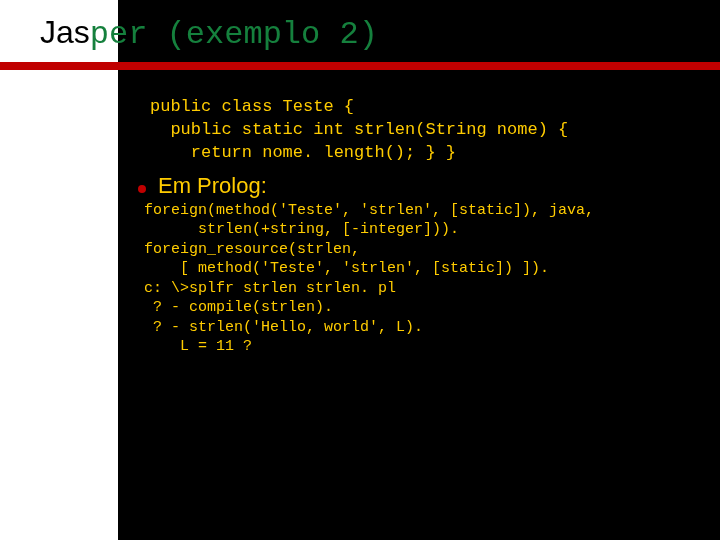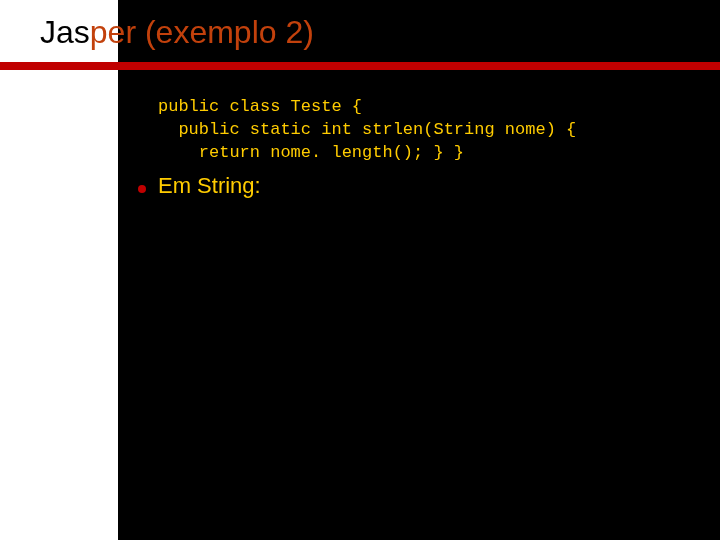--- a/index.html
+++ b/index.html
@@ -35,21 +35,21 @@
   .title {
     position: absolute;
     left: 40px;
     top: 14px;
     font-family: Verdana, Arial, sans-serif;
     font-size: 32px;
     font-weight: 400;
     color: #000;
     z-index: 2;
   }
-  .title .on-black { color: #c2410c; }
+  .title .on-black { color: #15803d; font-family: Liberation Mono, monospace; }
   .content {
     position: absolute;
     left: 138px;
     top: 96px;
     width: 560px;
     color: #ffcc00;
   }
   .bullet-row {
     display: flex;
     align-items: baseline;
@@ -68,21 +68,21 @@
     font-family: Verdana, Arial, sans-serif;
     font-size: 22px;
     color: #ffcc00;
   }
   .code-block {
     font-family: "Courier New", Courier, monospace;
     font-size: 17px;
     line-height: 1.35;
     color: #ffcc00;
     white-space: pre;
-    margin-left: 20px;
+    margin-left: 12px;
     margin-bottom: 8px;
   }
   .code-block.small {
     font-size: 15px;
     line-height: 1.3;
     margin-left: 6px;
   }
 </style>
 </head>
 <body>
@@ -96,17 +96,25 @@
   </div>
 
   <div class="content">
 
     <div class="code-block">public class Teste {
   public static int strlen(String nome) {
     return nome. length(); } }</div>
 
     <div class="bullet-row">
       <div class="bullet"></div>
-      <div class="bullet-text">Em String:</div>
+      <div class="bullet-text">Em Prolog:</div>
     </div>
+    <div class="code-block small">foreign(method('Teste', 'strlen', [static]), java,
+      strlen(+string, [-integer])).
+foreign_resource(strlen,
+    [ method('Teste', 'strlen', [static]) ]).
+c: \&gt;splfr strlen strlen. pl
+ ? - compile(strlen).
+ ? - strlen('Hello, world', L).
+    L = 11 ?</div>
 
   </div>
 </div>
 
 </body></html>

